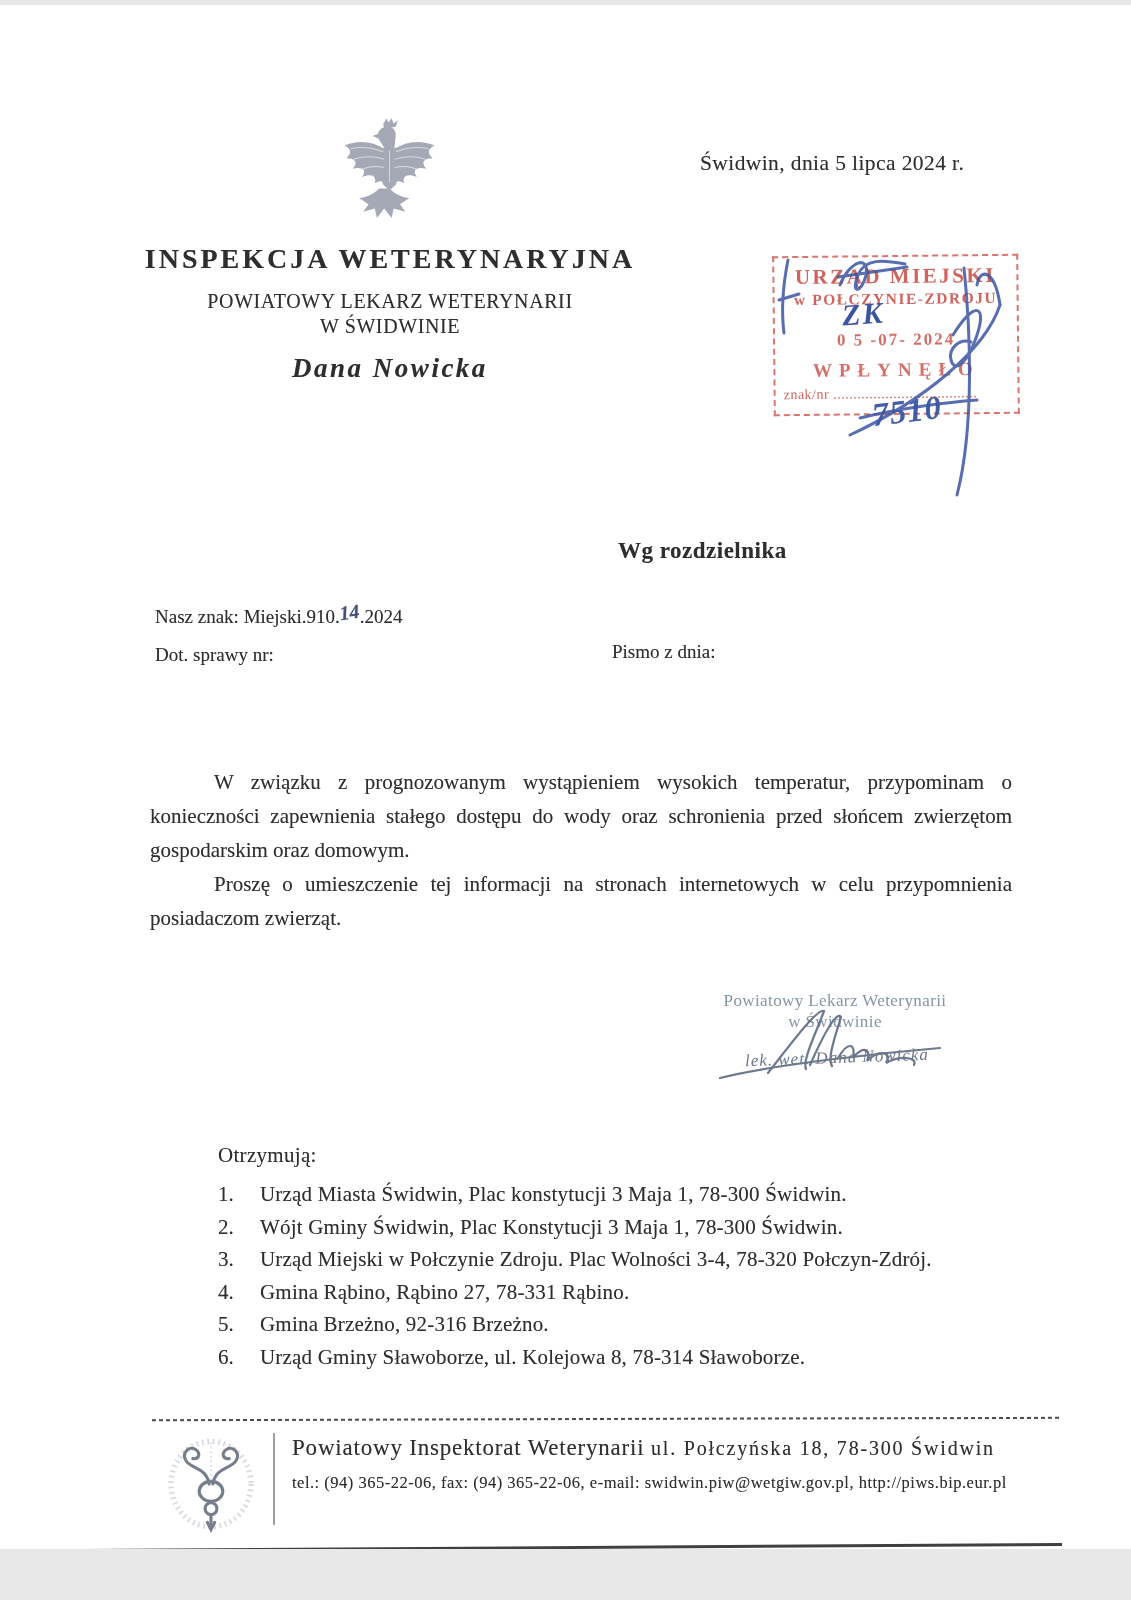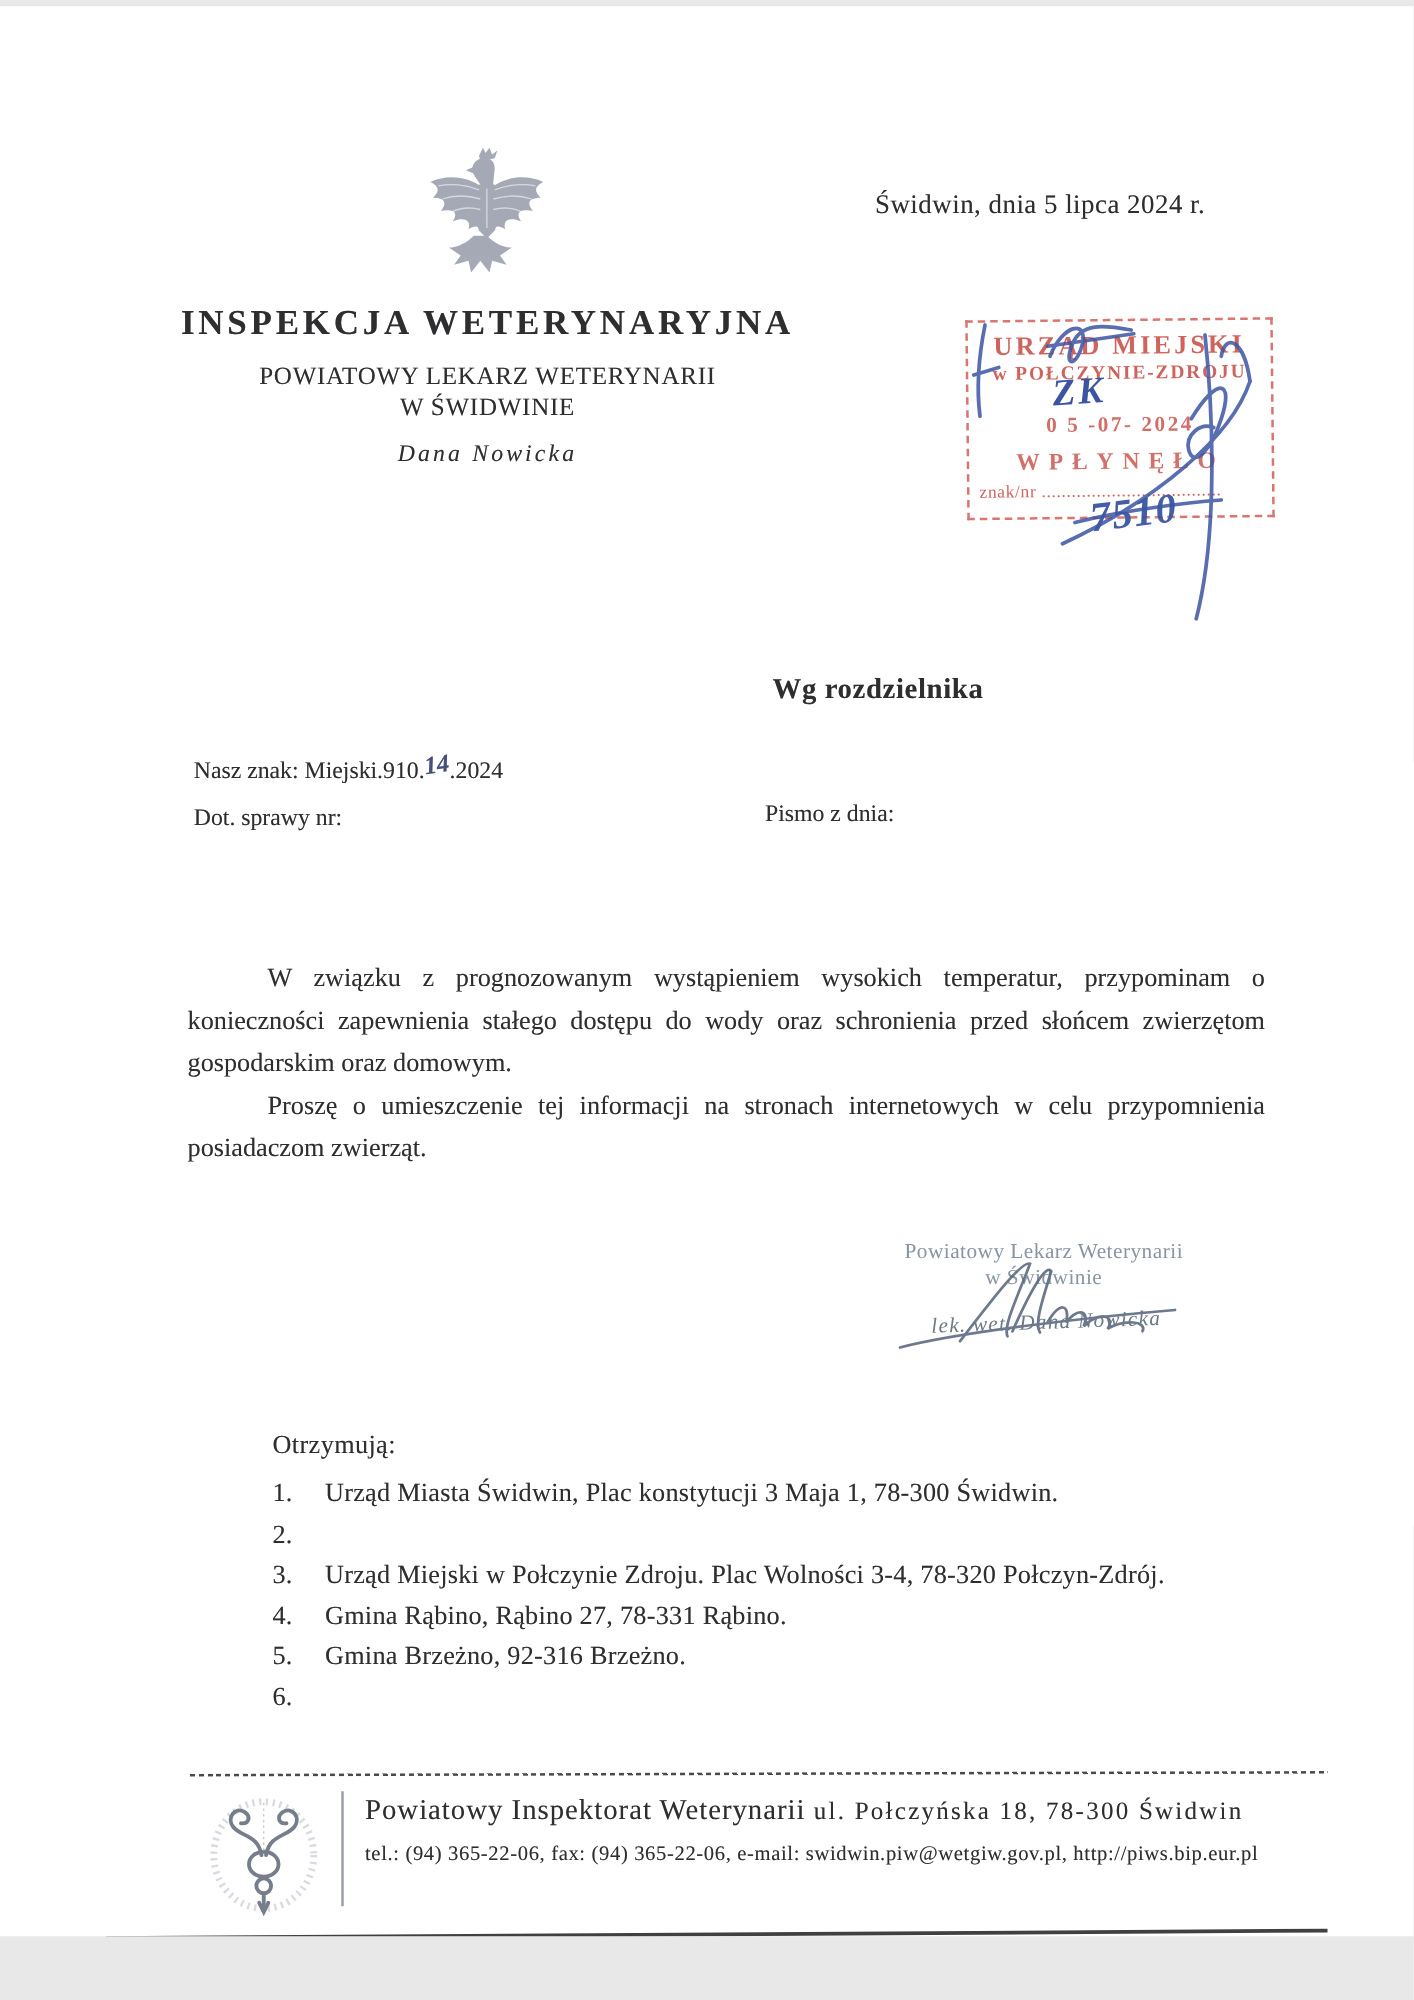--- a/index.html
+++ b/index.html
@@ -11,21 +11,21 @@
   }
   .ink { color:#2e2e30; text-shadow:0 0 0.5px rgba(40,40,40,0.35); }
 
   .date-line { position:absolute; left:700px; top:146px; width:312px;
     font-size:21.5px; letter-spacing:0.4px; }
 
   .org-header { position:absolute; left:88px; top:238px; width:604px; text-align:center; }
   .org-title { font-size:28px; font-weight:bold; letter-spacing:3px; }
   .org-sub { font-size:20px; margin-top:15px; letter-spacing:0.6px; }
   .org-sub2 { font-size:20px; margin-top:2px; letter-spacing:0.6px; }
-  .org-name { font-size:19px; font-weight:normal; font-style:italic; letter-spacing:2.5px; margin-top:15px; }
+  .org-name { font-size:27px; font-weight:bold; font-style:italic; letter-spacing:2.5px; margin-top:15px; }
 
   .eagle-wrap { position:absolute; left:337px; top:112px; width:105px; height:118px; }
 
   
   .stamp {
     position:absolute; left:773px; top:250px; width:246px; height:160px;
     border:2px dashed rgba(198,57,46,0.75);
     transform:rotate(-0.6deg);
     color:#c23a32; text-align:center; opacity:0.92;
   }
@@ -166,35 +166,37 @@
   <div class="sig-name">lek. wet. Dana Nowicka</div>
 
   <div class="recipients ink">
     <div class="recipients-heading">Otrzymują:</div>
     <div class="recipient-row">
       <span class="recipient-num">1.</span>
       <span class="recipient-text">Urząd Miasta Świdwin, Plac konstytucji 3 Maja 1, 78-300 Świdwin.</span>
     </div>
     <div class="recipient-row">
       <span class="recipient-num">2.</span>
+      <span class="recipient-text">Wójt Gminy Świdwin, Plac Konstytucji 3 Maja 1, 78-300 Świdwin.</span>
     </div>
     <div class="recipient-row">
       <span class="recipient-num">3.</span>
       <span class="recipient-text">Urząd Miejski w Połczynie Zdroju. Plac Wolności 3-4, 78-320 Połczyn-Zdrój.</span>
     </div>
     <div class="recipient-row">
       <span class="recipient-num">4.</span>
       <span class="recipient-text">Gmina Rąbino, Rąbino 27, 78-331 Rąbino.</span>
     </div>
     <div class="recipient-row">
       <span class="recipient-num">5.</span>
       <span class="recipient-text">Gmina Brzeżno, 92-316 Brzeżno.</span>
     </div>
     <div class="recipient-row">
       <span class="recipient-num">6.</span>
+      <span class="recipient-text">Urząd Gminy Sławoborze, ul. Kolejowa 8, 78-314 Sławoborze.</span>
     </div>
   </div>
 
   <div class="footer-sep"></div>
   <div class="footer-icon">
     <svg width="96" height="100" viewBox="0 0 100 110" aria-hidden="true">
       <ellipse cx="50" cy="54" rx="44" ry="47" fill="none" stroke="#d2d5dd" stroke-width="6" stroke-dasharray="2 4" opacity="0.85"></ellipse>
       <g stroke="#767e8c" stroke-width="3.4" fill="none" stroke-linecap="round">
         <path d="M48,54 C45,36 30,38 23,29 C17,21 25,11 33,16 C39,20 37,27 30,26"></path>
         <path d="M52,54 C55,36 70,38 77,29 C83,21 75,11 67,16 C61,20 63,27 70,26"></path>

